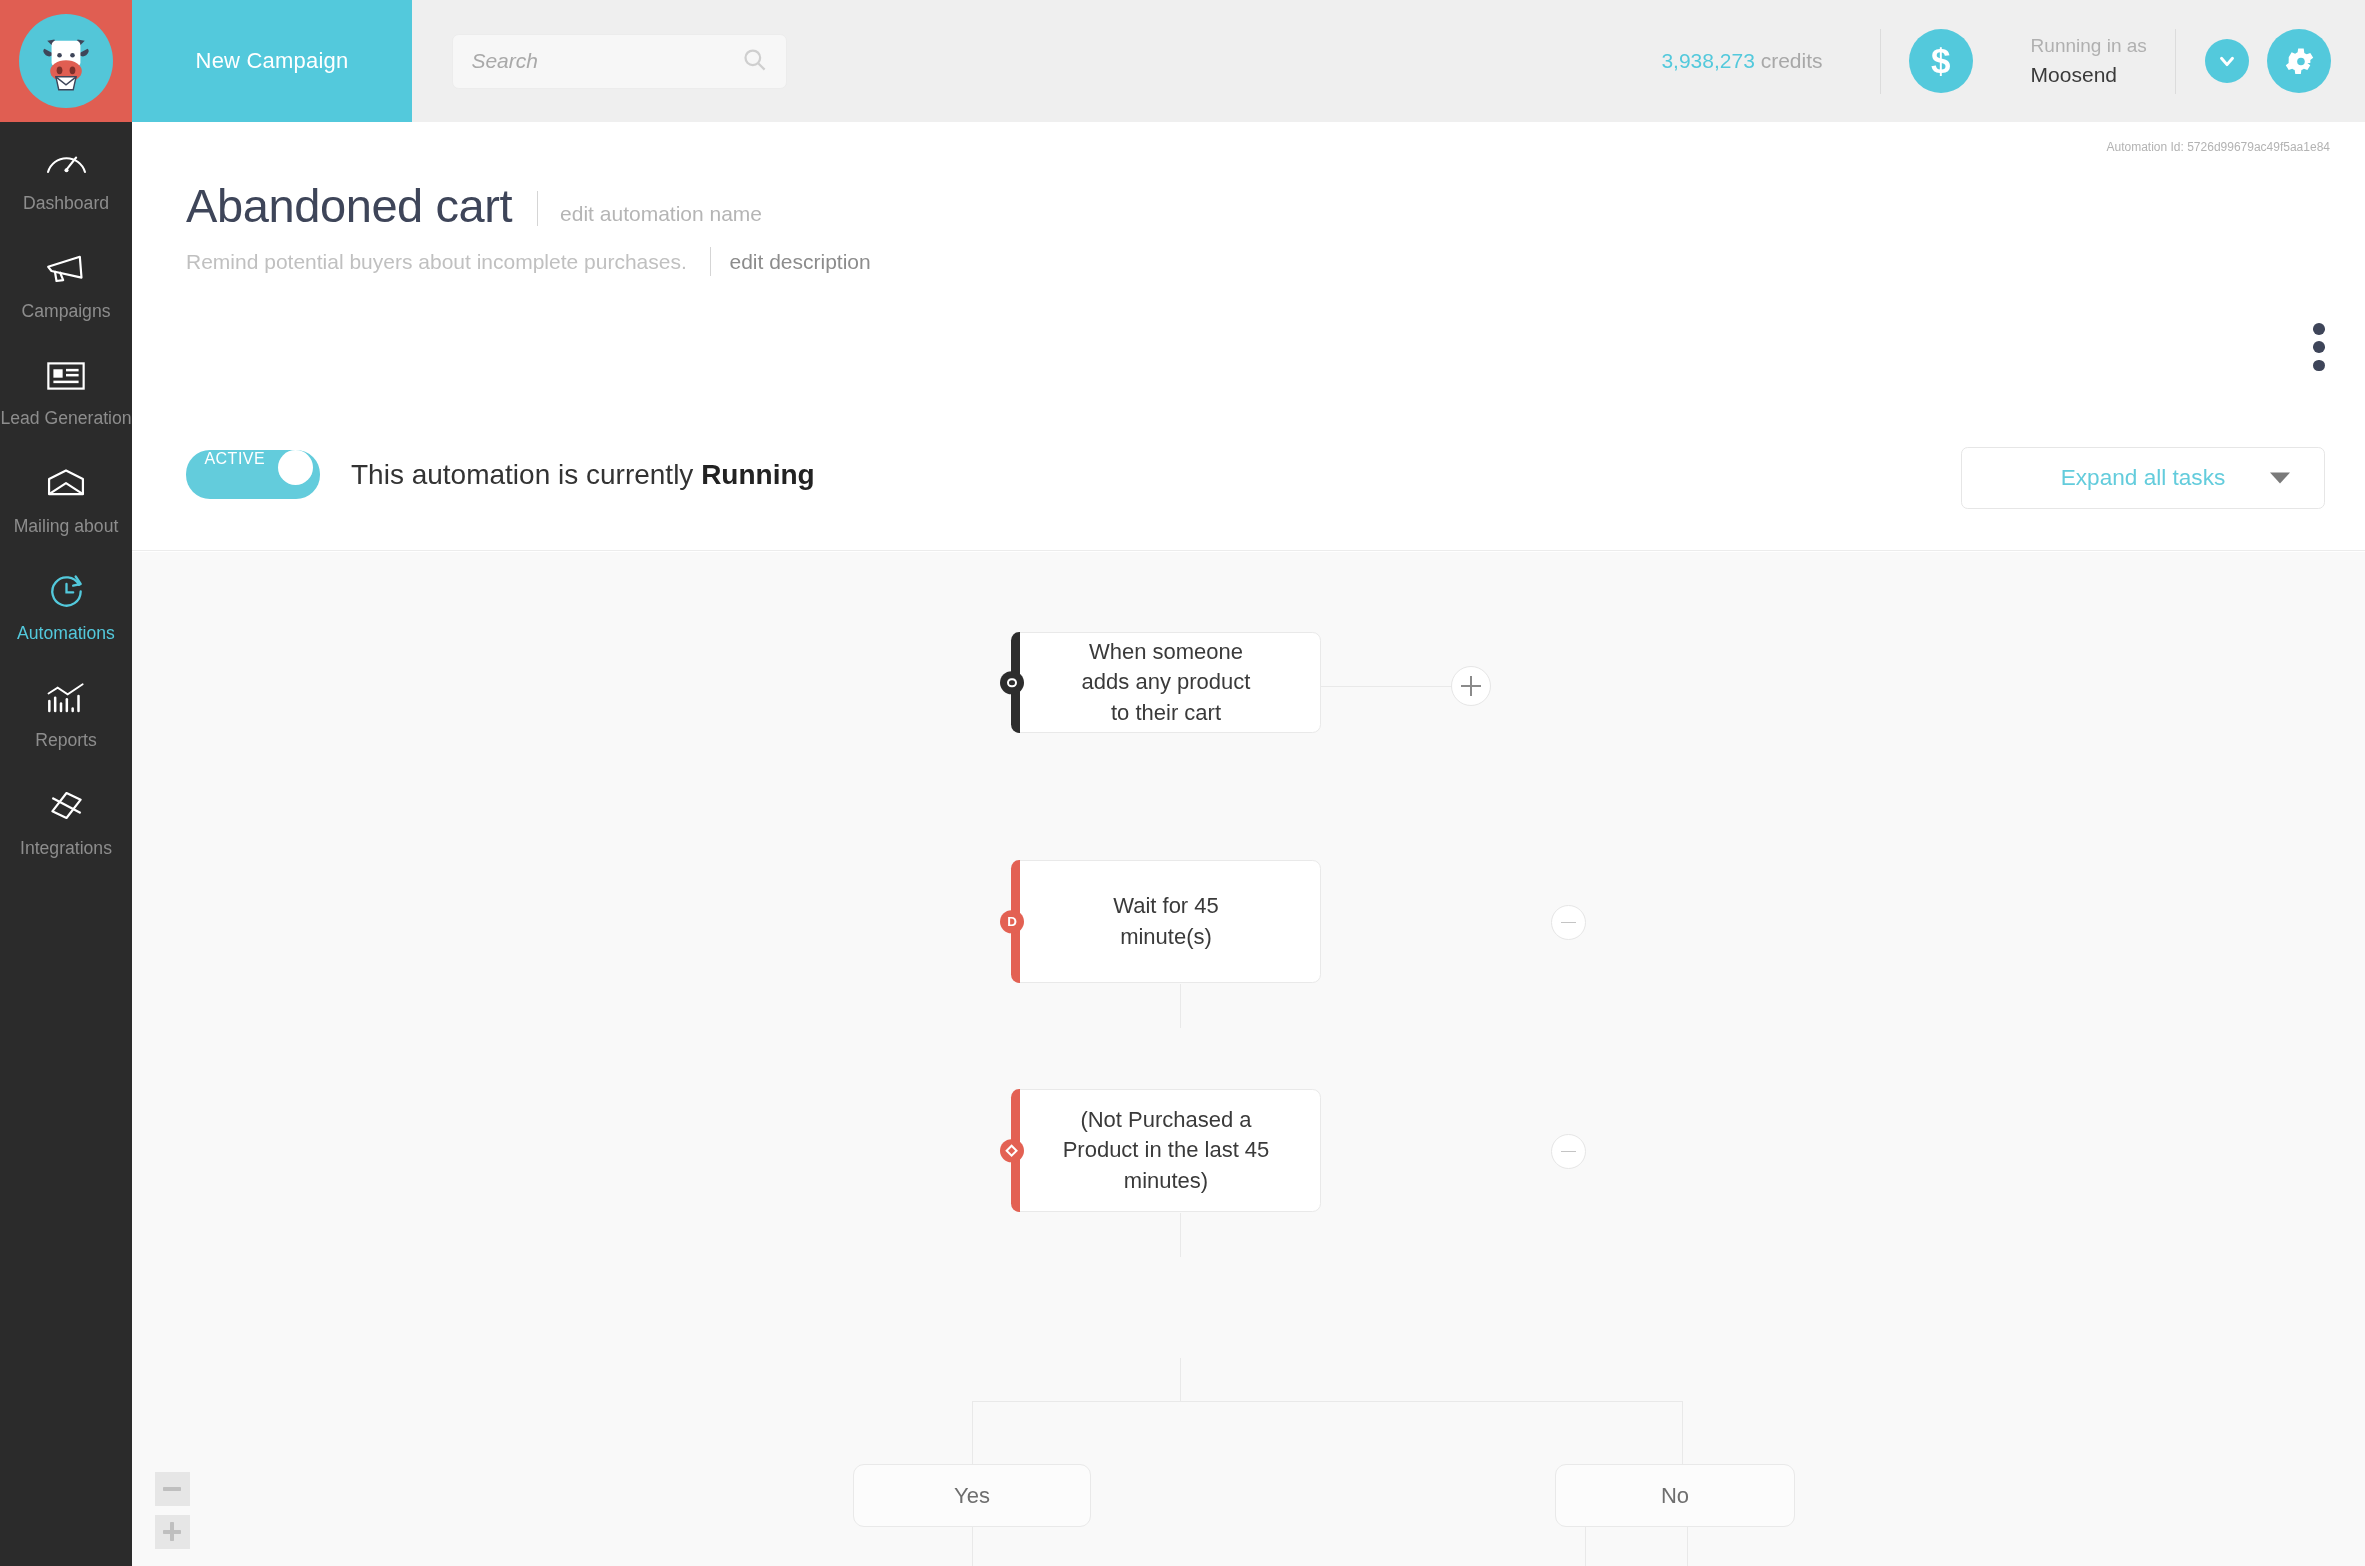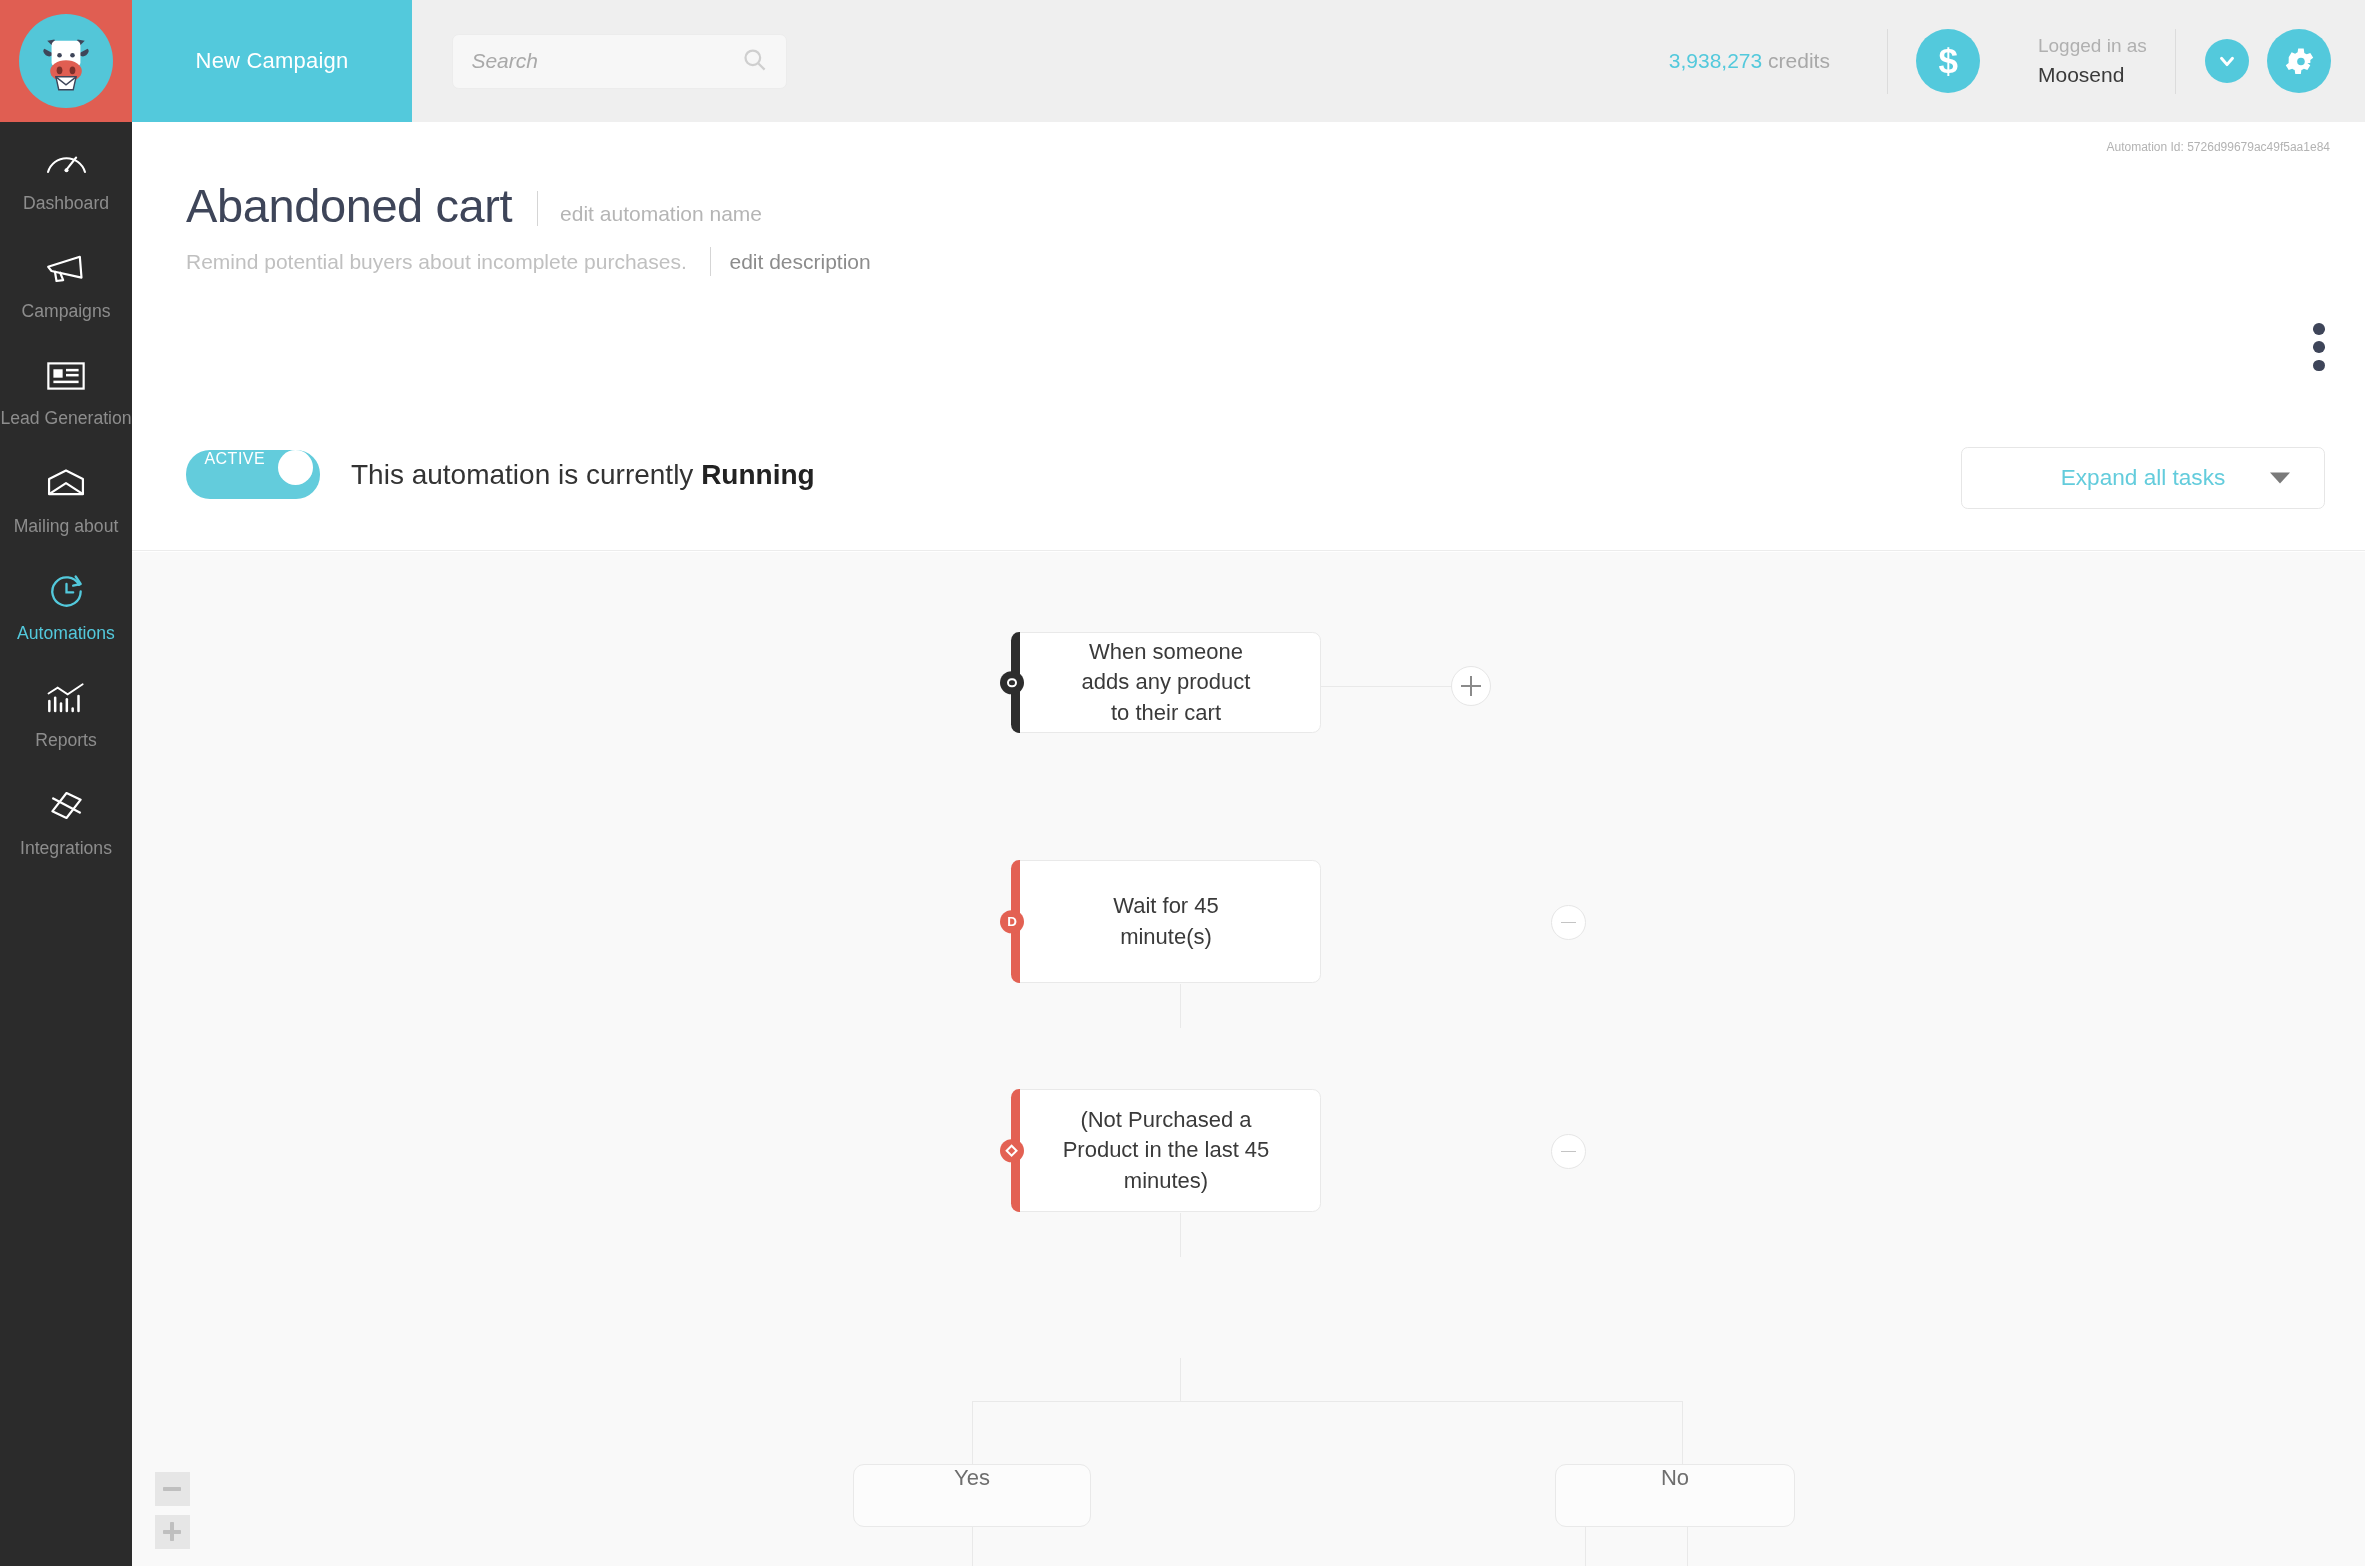--- a/index.html
+++ b/index.html
@@ -179,21 +179,21 @@
     position: absolute; left: -11.7px; top: 50%; transform: translateY(-50%);
     width: 23.5px; height: 23.5px; border-radius: 50%;
     display: flex; align-items: center; justify-content: center;
   }
   .badge-circle { width: 9.2px; height: 9.2px; border-radius: 50%; border: 2.1px solid #fff; }
   .badge-diamond { width: 9.2px; height: 9.2px; border: 2.1px solid #fff; transform: rotate(45deg); }
   .badge-clock { font-size: 13.4px; color: #fff; font-weight: bold; line-height: 1; }
 
   .branch-box {
     position: absolute; background: #fcfcfc; border: 0.8px solid #e9e9e9;
-    border-radius: 11px; display: flex; 
+    border-radius: 11px; display: flex; align-items: center;
     justify-content: center; cursor: pointer;
   }
   .branch-box .btext { font-size: 22px; color: #6e6e6e; }
 
   .round-btn {
     position: absolute; width: 40px; height: 40px; border-radius: 50%;
     background: #fff; border: 0.8px solid #e6e6e6;
     display: flex; align-items: center; justify-content: center;
     cursor: pointer;
   }
@@ -243,21 +243,21 @@
   </div>
 
   <div class="topbar-right">
     <div class="credits">
       <b>3,938,273</b><span> credits</span>
     </div>
     <div class="vsep"></div>
     <div class="circle-btn dollar-btn">$</div>
     <div class="vsep" style="background:transparent;"></div>
     <div class="loggedin">
-      <div class="lbl">Logged in as</div>
+      <div class="lbl">Running in as</div>
       <div class="who">Moosend</div>
     </div>
     <div class="vsep"></div>
     <div class="circle-btn chev-btn">
       <svg width="22" height="22" viewBox="0 0 24 24" fill="none" stroke="#fff" stroke-width="3.2" stroke-linecap="round" stroke-linejoin="round">
           <polyline points="6 9 12 16 18 9"></polyline>
         </svg>
     </div>
     <div style="width:18.4px"></div>
     <div class="circle-btn gear-btn">

